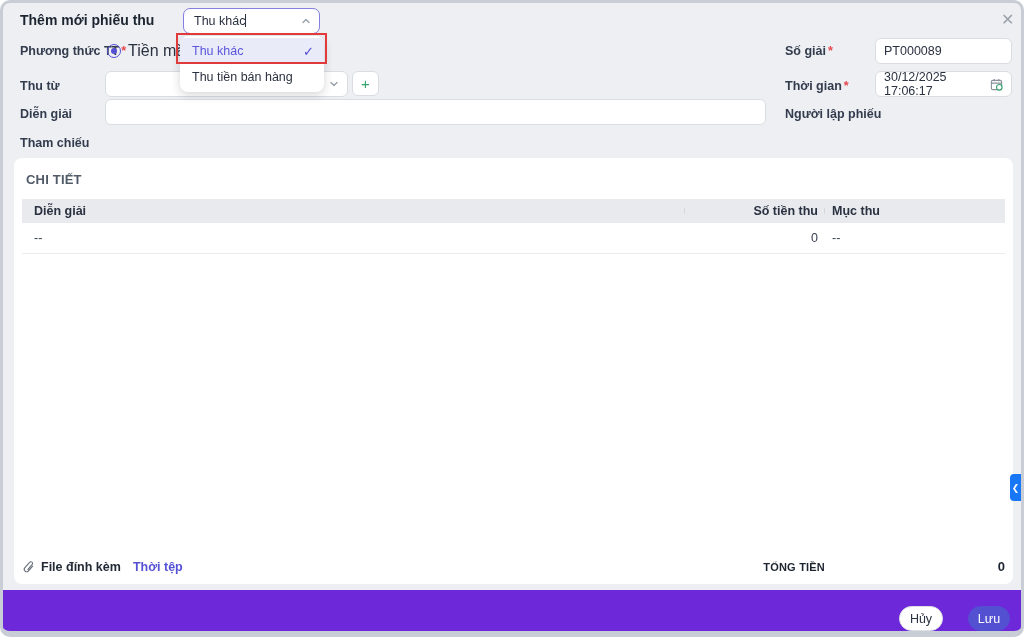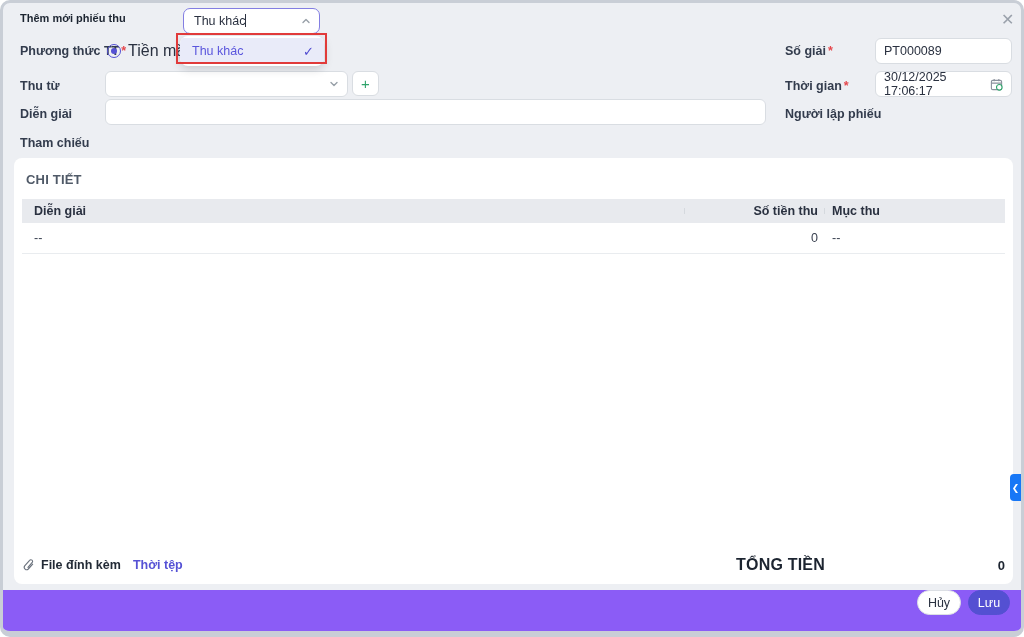--- a/index.html
+++ b/index.html
@@ -4,21 +4,21 @@
 <style>
   * { margin:0; padding:0; box-sizing:border-box; }
   html,body { width:1024px; height:637px; }
   body { font-family:"Liberation Sans","DejaVu Sans",sans-serif; background:#fff; position:relative; }
   .window {
     position:absolute; inset:0;
     border:3px solid #c9ced6; border-bottom-width:6px;
     border-radius:10px; background:#edeff3; overflow:hidden;
   }
   
-  .modal-title { position:absolute; left:17px; top:9px; font-size:11px; font-weight:700; color:#1c2430; }
+  .modal-title { position:absolute; left:17px; top:9px; font-size:14px; font-weight:700; color:#1c2430; }
   .type-select {
     position:absolute; left:180px; top:5px; width:137px; height:26px;
     background:#fff; border:1px solid #837ee2; border-radius:7px;
     display:flex; align-items:center; padding:0 8px 0 10px; cursor:pointer;
   }
   .type-select .sel-text { font-size:12.5px; color:#2a3140; flex:1; white-space:nowrap; overflow:hidden; }
   .squiggle { border-bottom:1px dotted #e25555; }
   .caret-bar { display:inline-block; width:1px; height:13px; background:#2a3140; vertical-align:-2px; }
   .chev { width:10px; height:10px; flex:0 0 auto; }
   .close-x { position:absolute; left:998px; top:9px; font-size:16px; color:#9aa1ab; cursor:pointer; line-height:1; }
@@ -63,24 +63,24 @@
   .th3 { width:145px; padding-left:8px; }
   .th4 { width:36px; }
   .trow { display:flex; height:31px; align-items:center; font-size:12.5px; color:#3a4150; border-bottom:1px solid #e9ecef; }
   .td1 { flex:1; padding-left:12px; }
   .td2 { width:140px; text-align:right; padding-right:6px; }
   .td3 { width:145px; padding-left:8px; }
   .td4 { width:36px; }
   .card-bottom { position:absolute; left:8px; right:8px; bottom:10px; display:flex; align-items:center; }
   .attach-lbl { font-size:12.5px; font-weight:700; color:#222a36; margin-left:6px; }
   .choose-file { font-size:12.5px; font-weight:600; color:#5652d5; margin-left:12px; cursor:pointer; }
-  .total-lbl { font-size:16px; font-weight:700; color:#1c2430; margin-left:auto; letter-spacing:.2px; }
+  .total-lbl { font-size:11px; font-weight:700; color:#1c2430; margin-left:auto; letter-spacing:.2px; }
   .total-val { width:180px; text-align:right; font-size:13px; font-weight:700; color:#1c2430; }
   
-  .footer { position:absolute; left:0; right:0; bottom:0; height:41px; background:#8b5cf6; display:flex; align-items:flex-start; justify-content:flex-end; padding-right:11px; gap:7px; }
+  .footer { position:absolute; left:0; right:0; bottom:0; height:41px; background:#6d28d9; display:flex; align-items:flex-end; justify-content:flex-end; padding-right:11px; gap:25px; }
   .btn { height:25px; border-radius:13px; font-size:12.5px; display:flex; align-items:center; justify-content:center; cursor:pointer; font-family:inherit; }
   .btn-cancel { width:44px; background:#fff; border:1px solid #dcdfe4; color:#2a3140; }
   .btn-save { width:42px; background:#5450d2; border:1px solid #5450d2; color:#fff; }
   
   .side-tab {
     position:absolute; right:0; top:471px; width:11px; height:27px;
     background:#1777f6; border-radius:4px 0 0 4px; color:#fff;
     display:flex; align-items:center; justify-content:center;
     font-size:9px; font-weight:700; cursor:pointer;
   }
@@ -99,20 +99,23 @@
         <polyline points="2,6.5 5,3.5 8,6.5" fill="none" stroke="#98a0a8" stroke-width="1.4" stroke-linecap="round" stroke-linejoin="round"></polyline>
       </svg>
   </div>
 
   <div class="close-x">✕</div>
 
   <div class="dropdown">
     <div class="dd-opt selected">
       <span>Thu khác</span>
       <span class="check">✓</span>
+    </div>
+    <div class="dd-opt">
+      <span>Thu tiền bán hàng</span>
     </div>
   </div>
   <div class="annotation-box"></div>
 
   <div class="lbl" style="left:17px; top:41px;"><span>Phương thức TT</span><span class="req">*</span></div>
   <div class="radio-wrap">
     <span class="radio-dot"></span>
     <span class="radio-lbl">Tiền mặt</span>
   </div>
 

